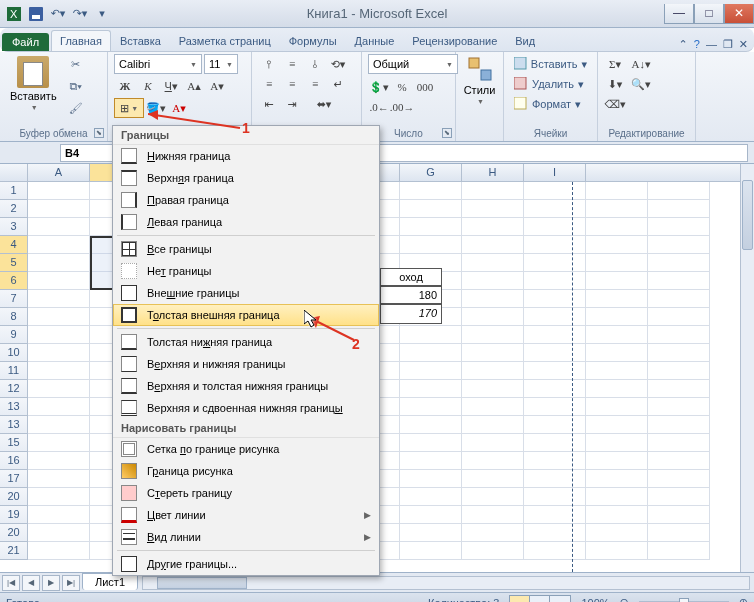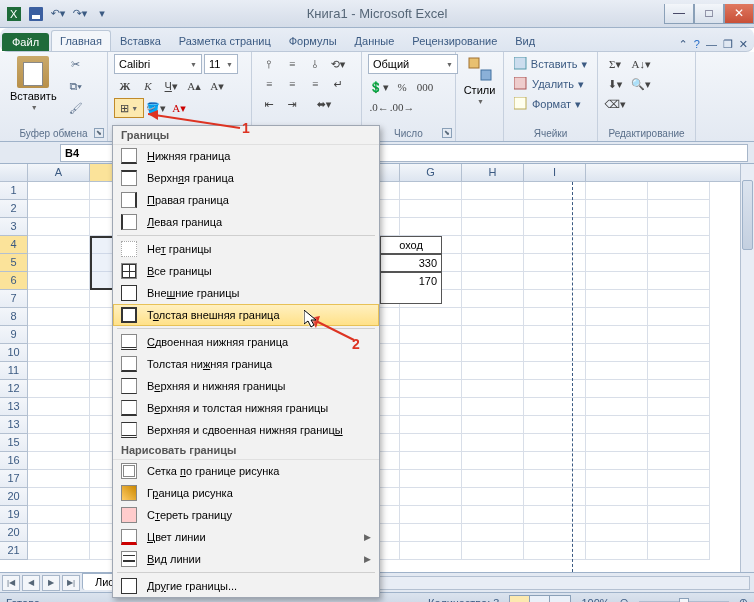--- a/index.html
+++ b/index.html
@@ -52,21 +52,21 @@
 .rows { position: absolute; top: 18px; left: 0; right: 14px; bottom: 0; }
 .row { display: flex; height: 18px; }
 .rowhdr { width: 28px; border-right: 1px solid #b3c0d1; border-bottom: 1px solid #b3c0d1; background: linear-gradient(#f3f6fa,#e8edf5); text-align: center; line-height: 17px; color: #3b5a82;}
 .rowhdr.sel { background: #fbe39a; }
 .cell { width: 62px; border-right: 1px solid #d8dee8; border-bottom: 1px solid #d8dee8; line-height: 17px; padding: 0 2px; }
 .vscroll { position:absolute; top:0; right:0; width:14px; bottom:0; background:#e8edf5; border-left:1px solid #b3c0d1;}
 .vscroll .thumb { position:absolute; top:16px; left:1px; right:1px; height:70px; background:linear-gradient(#dce4ef,#c4d0e0); border:1px solid #9fb2c9; border-radius:2px;}
 
 .sel-range { position: absolute; border: 2px solid #333; background: rgba(180,200,230,0.25); }
 .datacell { border: 1px solid #555 !important; background:#fff; text-align:right; padding-right:4px;}
-.hdrcell { border: 1px solid #555 !important; background:#fff; text-align:center;}
+.hdrcell { border: 1px solid #555 !important; background:#fff; text-align:center;margin-top:32px;}
 .page-break { position:absolute; top:18px; bottom:0; border-left:1px dashed #3b5a82; }
 
 .sheettabs { height: 20px; background: #e3e9f2; border-top:1px solid #9fb2c9; display:flex; align-items:center; }
 .navbtn { width:18px; height:16px; border:1px solid #a7b6c9; margin-left:2px; background:#f3f6fa; display:flex; align-items:center; justify-content:center; font-size:8px; color:#567;}
 .sheettab { padding: 2px 12px; background:#fff; border:1px solid #9fb2c9; border-bottom:none; border-radius:0 0 3px 3px; margin-left:2px; transform:translateY(-1px);}
 .hscroll { flex:1; height:14px; background:#e8edf5; margin:0 4px; border:1px solid #b3c0d1; position:relative;}
 .hscroll .thumb{ position:absolute; left:14px; top:0; bottom:0; width:90px; background:linear-gradient(#dce4ef,#c4d0e0); border:1px solid #9fb2c9;}
 
 .statusbar { height: 20px; background: linear-gradient(#dbe3ee,#c6d2e2); border-top:1px solid #9fb2c9; display:flex; align-items:center; padding:0 6px; color:#3b5a82; gap:10px;}
 .statusbar .spacer { flex:1; }
@@ -593,22 +593,22 @@
         <div class="cell"></div>
         <div class="cell"></div>
         <div class="cell"></div>
         <div class="cell"></div>
       </div>
     </div>
   <div class="sel-range" style="left:90px; top:72px; width:186px; height:54px;"></div>
 
   <div style="position:absolute; left:380px; top:72px; width:56px;">
     <div class="cell hdrcell" style="height:18px;">оход</div>
-    <div class="cell datacell" style="height:18px;">330</div>
-    <div class="cell datacell" style="height:32px;">170</div>
+    <div class="cell datacell" style="height:18px;">180</div>
+    <div class="cell datacell" style="height:20px;font-style:italic;">170</div>
   </div>
   <div class="page-break" style="left:572px;"></div>
   <div class="vscroll">
       <div class="thumb"></div>
     </div>
 </div>
 
 <div class="sheettabs">
   <div class="navbtn">|◀</div>
   <div class="navbtn">◀</div>
@@ -648,44 +648,40 @@
   <div class="dd-item">
       <div class="dd-icon" style="border-right:2px solid #333;"></div>
       <span><span class="underline">П</span>равая граница</span>
     </div>
   <div class="dd-item">
       <div class="dd-icon" style="border-left:2px solid #333;"></div>
       <span><span class="underline">Л</span>евая граница</span>
     </div>
   <div class="dd-sep"></div>
   <div class="dd-item">
-      <div class="dd-icon" style="border:1px dotted #aaa;"></div>
-      <span>Не<span class="underline">т</span> границы</span>
-    </div>
-  <div class="dd-item">
       <div class="dd-icon">
         <div style="position:absolute;inset:0;border:1px solid #333;"></div>
         <div style="position:absolute;left:50%;top:0;bottom:0;border-left:1px solid #333;"></div>
         <div style="position:absolute;top:50%;left:0;right:0;border-top:1px solid #333;"></div>
       </div>
       <span><span class="underline">В</span>се границы</span>
     </div>
   <div class="dd-item">
+      <div class="dd-icon" style="border:1px dotted #aaa;"></div>
+      <span>Не<span class="underline">т</span> границы</span>
+    </div>
+  <div class="dd-item">
       <div class="dd-icon" style="border:1px solid #333;"></div>
       <span>Вне<span class="underline">ш</span>ние границы</span>
     </div>
   <div class="dd-item hl">
       <div class="dd-icon" style="border:2px solid #333;"></div>
       <span>Т<span class="underline">о</span>лстая внешняя граница</span>
     </div>
   <div class="dd-sep"></div>
-  <div class="dd-item">
-      <div class="dd-icon" style="border-bottom:3px double #333;"></div>
-      <span><span class="underline">С</span>двоенная нижняя граница</span>
-    </div>
   <div class="dd-item">
       <div class="dd-icon" style="border-bottom:2px solid #333;"></div>
       <span>Толстая ни<span class="underline">ж</span>няя граница</span>
     </div>
   <div class="dd-item">
       <div class="dd-icon" style="border-top:1px solid #333;border-bottom:1px solid #333;"></div>
       <span>В<span class="underline">е</span>рхняя и нижняя границы</span>
     </div>
   <div class="dd-item">
       <div class="dd-icon" style="border-top:1px solid #333;border-bottom:2px solid #333;"></div>

